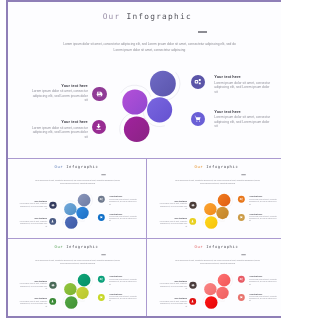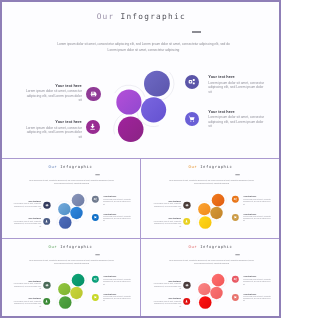--- a/index.html
+++ b/index.html
@@ -1,20 +1,20 @@
 <!DOCTYPE html>
 <html><head>
 <meta charset="utf-8">
 <style>
   html,body{margin:0;padding:0;background:#ffffff;}
   body{width:281px;height:318px;overflow:hidden;
        font-family:"Liberation Sans",sans-serif;
        -webkit-font-smoothing:antialiased;}
   .page{position:relative;width:281px;height:318px;box-sizing:border-box;
-        background:#fdfdff;overflow:hidden;}
+        background:#fdfdff;overflow:hidden;margin-left:6px;}
 
   
   .frame-top,.frame-bottom,.frame-left,.frame-right{position:absolute;background:#8f7fb7;}
   .frame-top{left:0;top:0;width:281px;height:1.6px;}
   .frame-bottom{left:0;bottom:0;width:281px;height:1.6px;}
   .frame-left{left:0;top:0;width:1.6px;height:318px;}
   .frame-right{right:0;top:0;width:1.6px;height:318px;}
 
   
   .gl{position:absolute;background:#ab9ad0;}

